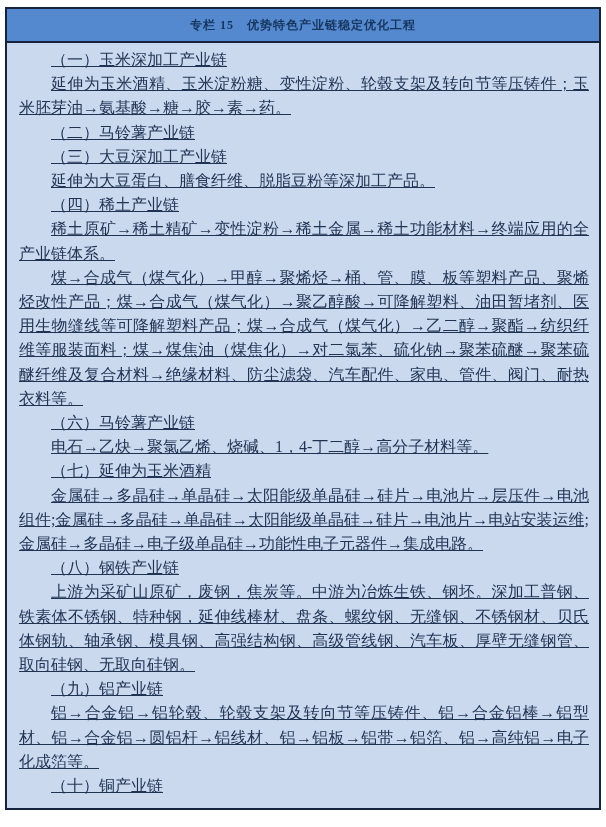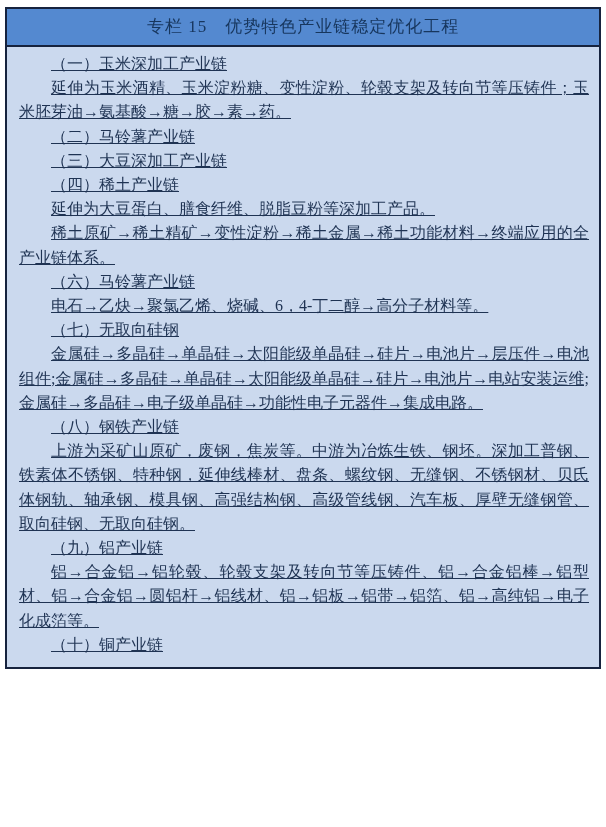--- a/index.html
+++ b/index.html
@@ -21,22 +21,22 @@
     border: 2px solid var(--border, #16233e);
     box-sizing: border-box;
   }
   .panel-header {
     background: var(--header-bg, #5489d0);
     border-bottom: 2px solid var(--border, #16233e);
     text-align: center;
     padding: 6px 0 7px 0;
   }
   .panel-title {
-    font-size: 17px;
-    font-weight: normal;
+    font-size: 12px;
+    font-weight: bold;
     letter-spacing: 1px;
     color: var(--header-text, #17365d);
   }
   .panel-body {
     background: var(--body-bg, #cbd9ee);
     padding: 5px 10px 10px 12px;
   }
   .panel-body p {
     margin: 0;
     font-size: 16px;
@@ -54,26 +54,27 @@
 <div class="page">
   <div class="panel">
     <div class="panel-header">
       <span class="panel-title">专栏 15　优势特色产业链稳定优化工程</span>
     </div>
     <div class="panel-body" id="panel-body">
         <p>（一）玉米深加工产业链</p>
         <p>延伸为玉米酒精、玉米淀粉糖、变性淀粉、轮毂支架及转向节等压铸件；玉米胚芽油→氨基酸→糖→胶→素→药。</p>
         <p>（二）马铃薯产业链</p>
         <p>（三）大豆深加工产业链</p>
+        <p>延伸为大豆蛋白、膳食纤维、脱脂豆粉等深加工产品。</p>
         <p>（四）稀土产业链</p>
-        <p>延伸为大豆蛋白、膳食纤维、脱脂豆粉等深加工产品。</p>
         <p>稀土原矿→稀土精矿→变性淀粉→稀土金属→稀土功能材料→终端应用的全产业链体系。</p>
+        <p>煤→合成气（煤气化）→甲醇→聚烯烃→桶、管、膜、板等塑料产品、聚烯烃改性产品；煤→合成气（煤气化）→聚乙醇酸→可降解塑料、油田暂堵剂、医用生物缝线等可降解塑料产品；煤→合成气（煤气化）→乙二醇→聚酯→纺织纤维等服装面料；煤→煤焦油（煤焦化）→对二氯苯、硫化钠→聚苯硫醚→聚苯硫醚纤维及复合材料→绝缘材料、防尘滤袋、汽车配件、家电、管件、阀门、耐热衣料等。</p>
         <p>（六）马铃薯产业链</p>
-        <p>电石→乙炔→聚氯乙烯、烧碱、6，4-丁二醇→高分子材料等。</p>
-        <p>（七）无取向硅钢</p>
+        <p>电石→乙炔→聚氯乙烯、烧碱、1，4-丁二醇→高分子材料等。</p>
+        <p>（七）延伸为玉米酒精</p>
         <p>金属硅→多晶硅→单晶硅→太阳能级单晶硅→硅片→电池片→层压件→电池组件;金属硅→多晶硅→单晶硅→太阳能级单晶硅→硅片→电池片→电站安装运维;金属硅→多晶硅→电子级单晶硅→功能性电子元器件→集成电路。</p>
         <p>（八）钢铁产业链</p>
         <p>上游为采矿山原矿，废钢，焦炭等。中游为冶炼生铁、钢坯。深加工普钢、铁素体不锈钢、特种钢，延伸线棒材、盘条、螺纹钢、无缝钢、不锈钢材、贝氏体钢轨、轴承钢、模具钢、高强结构钢、高级管线钢、汽车板、厚壁无缝钢管、取向硅钢、无取向硅钢。</p>
         <p>（九）铝产业链</p>
         <p>铝→合金铝→铝轮毂、轮毂支架及转向节等压铸件、铝→合金铝棒→铝型材、铝→合金铝→圆铝杆→铝线材、铝→铝板→铝带→铝箔、铝→高纯铝→电子化成箔等。</p>
         <p>（十）铜产业链</p>
       </div>
   </div>
 </div>
 

